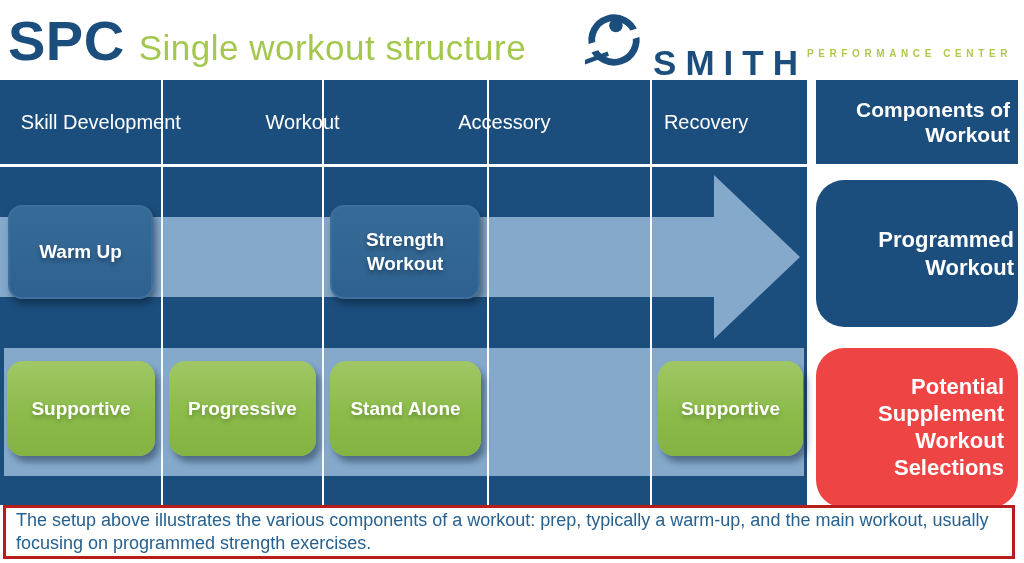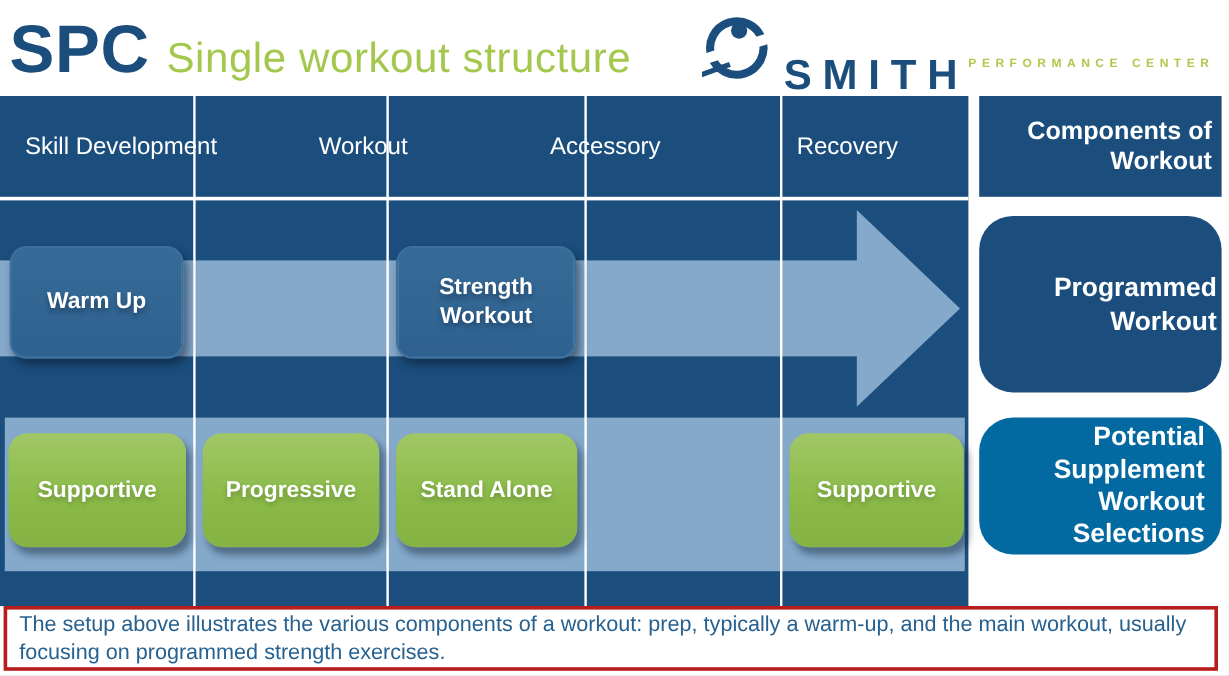--- a/index.html
+++ b/index.html
@@ -141,22 +141,22 @@
     width: 202px; height: 147px;
     background: #1b4e7d;
     border-radius: 28px;
     display: flex; align-items: center; justify-content: flex-end;
     color: #ffffff; font-weight: 700; font-size: 22px;
     text-align: right; line-height: 1.25;
     padding-right: 4px;
   }
   .supplement-box {
     position: absolute; left: 0; top: 268px;
-    width: 202px; height: 114px;
-    background: #0369a1;
+    width: 202px; height: 160px;
+    background: #ef4444;
     border-radius: 28px;
     display: flex; align-items: center; justify-content: flex-end;
     color: #ffffff; font-weight: 700; font-size: 22px;
     text-align: right; line-height: 1.22;
     padding-right: 14px;
   }
   .programmed-box span, .supplement-box span, .components-header span { display: block; }
 
   
   .footer-box {

